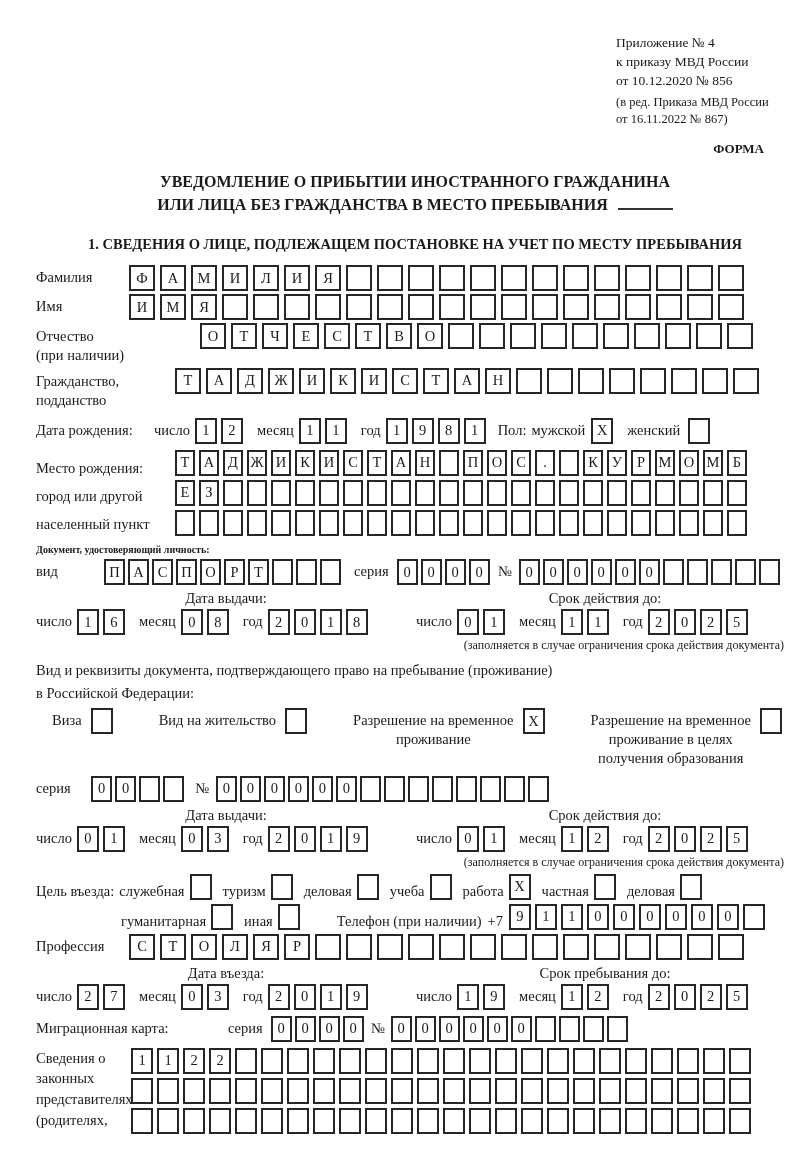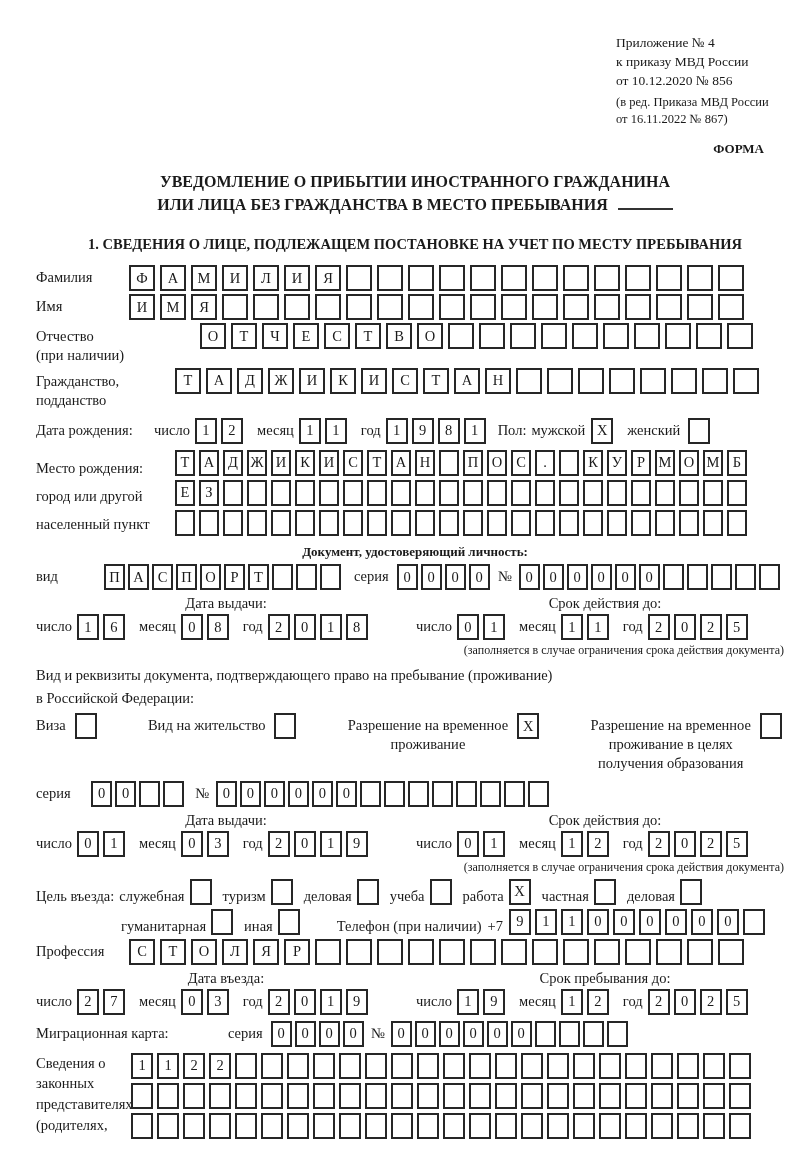--- a/index.html
+++ b/index.html
@@ -44,25 +44,25 @@
   .dgroup { display:flex; align-items:flex-start; }
   .dlabel { padding-top:4px; margin:0 5px 0 10px; }
   .dgroup .dlabel:first-child { margin-left:0; }
   .half-head { display:flex; margin-top:5px; margin-bottom:2px; font-size:14.5px; }
   .half-head .h1 { width:380px; text-align:center; }
   .half-head .h2 { flex:1; text-align:center; }
   .date-row { display:flex; }
   .date-row .g1 { width:380px; }
   .note { text-align:right; font-size:12px; margin:3px 10px 4px 0; }
 
-  .doc-heading { text-align:center; font-weight:bold; font-size:13px; margin:6px 0 4px; }
+  .doc-heading { text-align:left; font-weight:bold; font-size:10px; margin:6px 0 4px; }
 
   .intro { margin:6px 0 2px; line-height:1.55; }
 
-  .perm-row { display:flex; justify-content:space-between; align-items:flex-start; margin:4px 12px 8px 0; }
+  .perm-row { display:flex; justify-content:space-between; align-items:flex-start; margin:4px 12px 8px 16px; }
   .perm-opt { display:flex; align-items:flex-start; gap:9px; }
   .olabel { text-align:center; line-height:1.3; padding-top:3px; }
 
   .purpose-row { display:flex; align-items:flex-end; margin-bottom:4px; }
   .p-lbl { margin-right:5px; }
   .p-box { margin-right:11px; }
   .indent { margin-left:85px; }
   .phone-lbl { margin:0 6px 0 26px; }
   .phone-prefix { margin-right:6px; }
 

